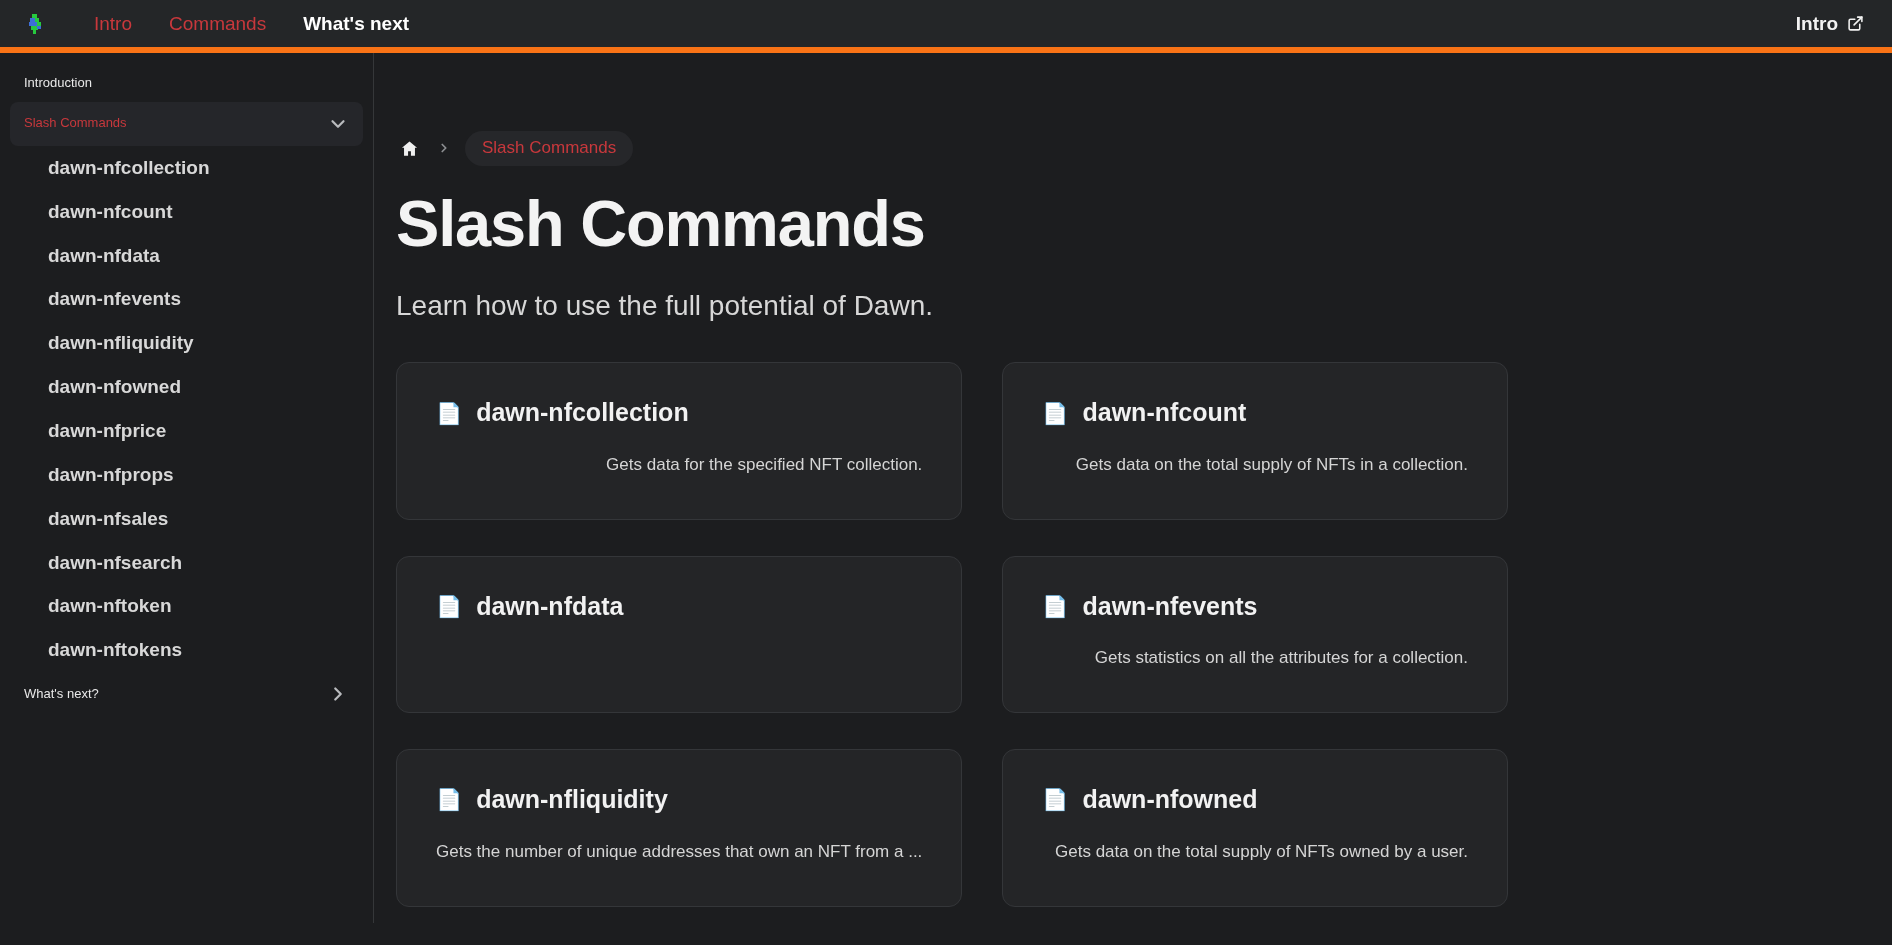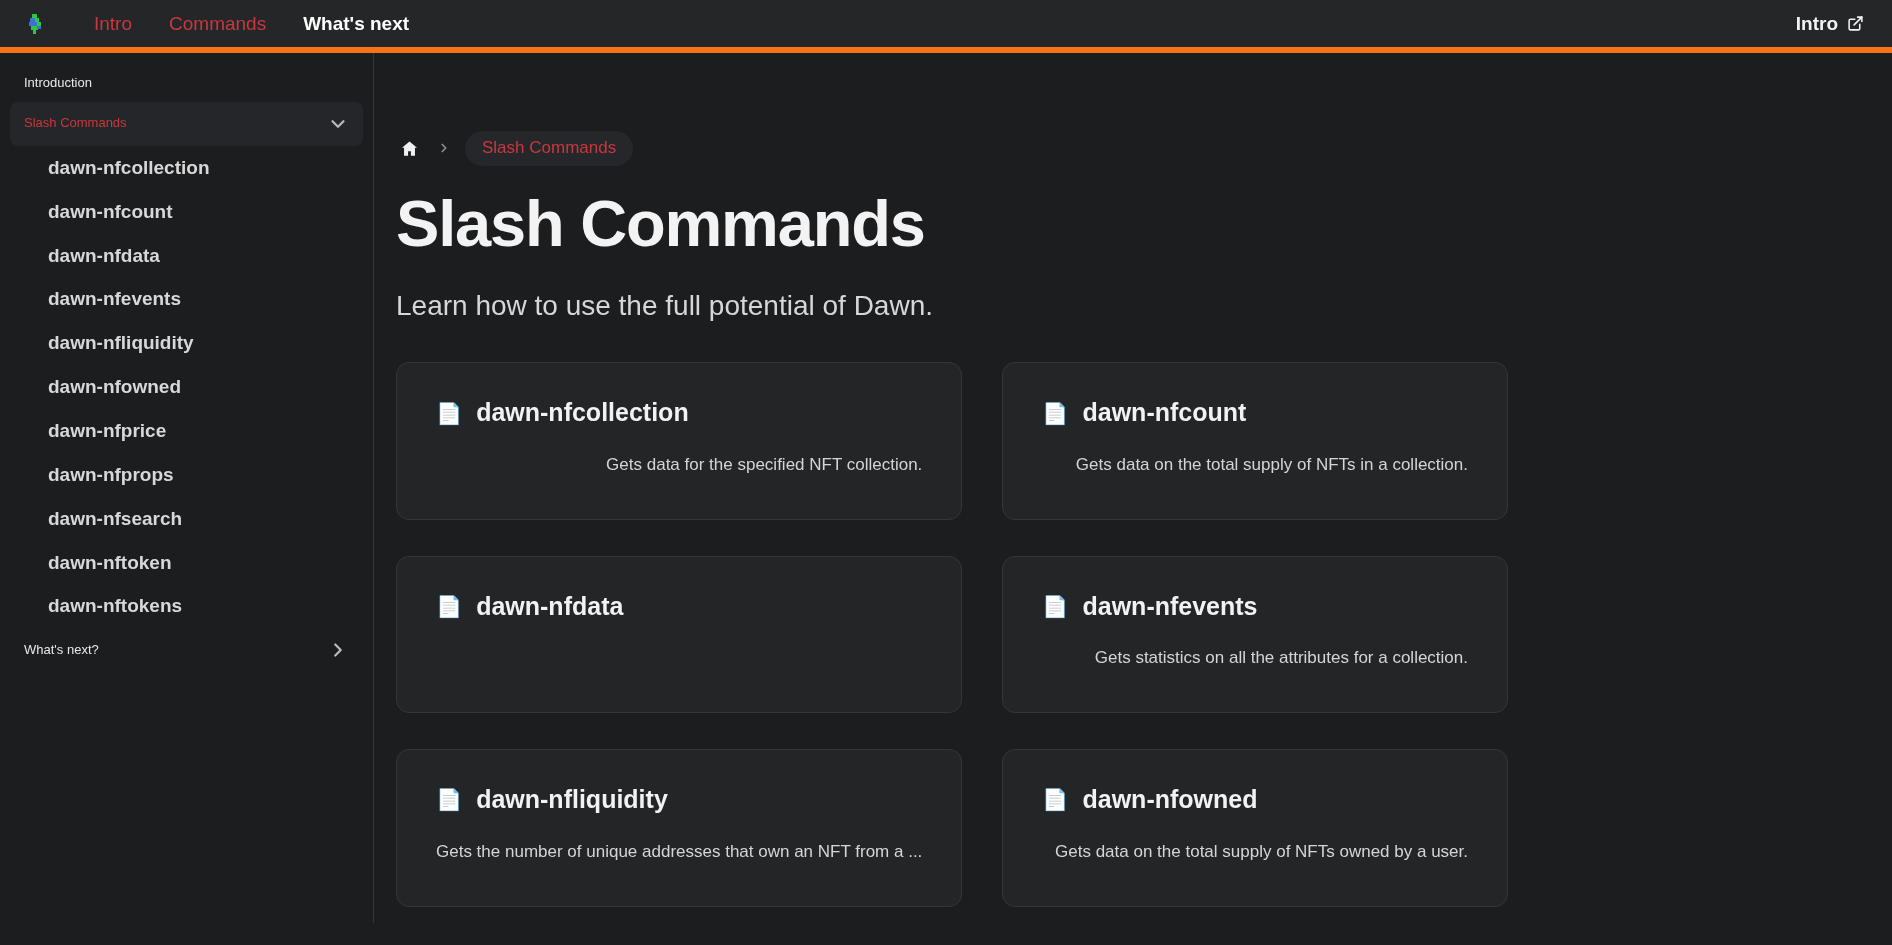--- a/index.html
+++ b/index.html
@@ -264,20 +264,21 @@
           </span>
         </div>
         <a class="side-sub">dawn-nfcollection</a>
         <a class="side-sub">dawn-nfcount</a>
         <a class="side-sub">dawn-nfdata</a>
         <a class="side-sub">dawn-nfevents</a>
         <a class="side-sub">dawn-nfliquidity</a>
         <a class="side-sub">dawn-nfowned</a>
         <a class="side-sub">dawn-nfprice</a>
         <a class="side-sub">dawn-nfprops</a>
+        <a class="side-sub">dawn-nfsales</a>
         <a class="side-sub">dawn-nfsearch</a>
         <a class="side-sub">dawn-nftoken</a>
         <a class="side-sub">dawn-nftokens</a>
         <div class="side-group-head">
           <span>What's next?</span>
           <span>
             <svg class="chev" width="22" height="22" viewBox="0 0 24 24" fill="none" stroke="#b9bbbe" stroke-width="2.4" stroke-linecap="round" stroke-linejoin="round">
               <polyline points="9 6 15 12 9 18"></polyline>
             </svg>
           </span>

